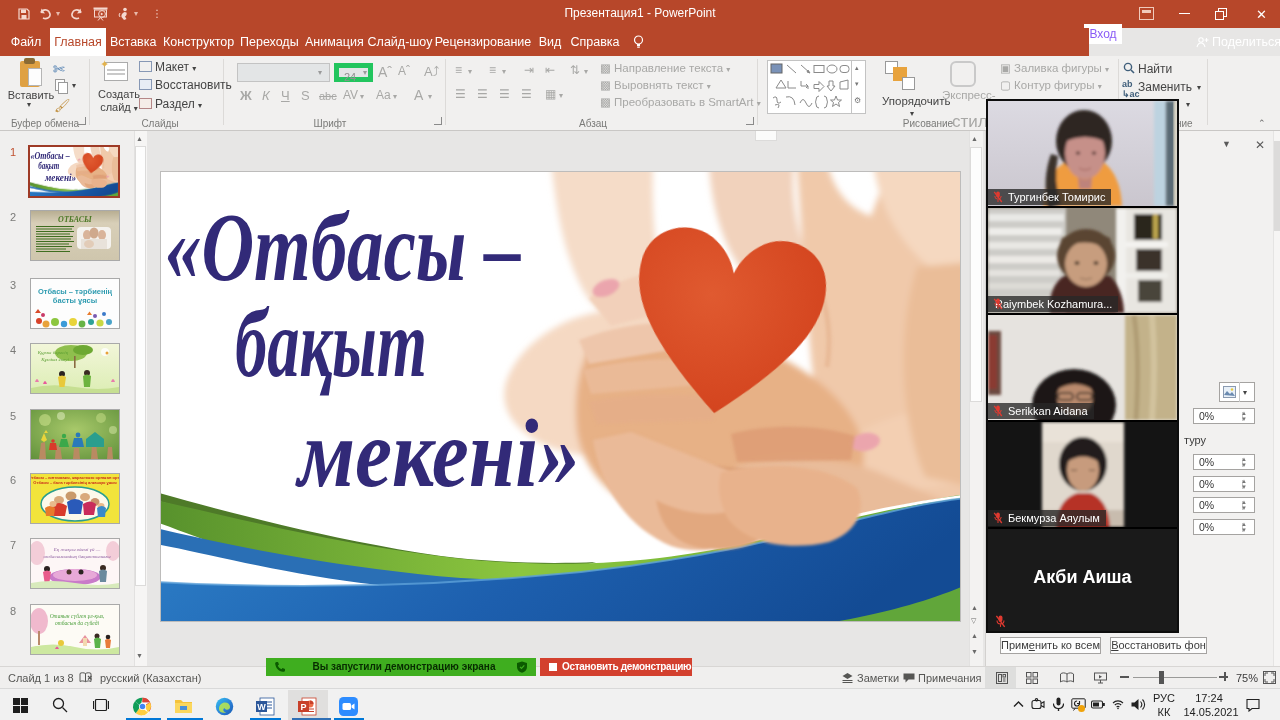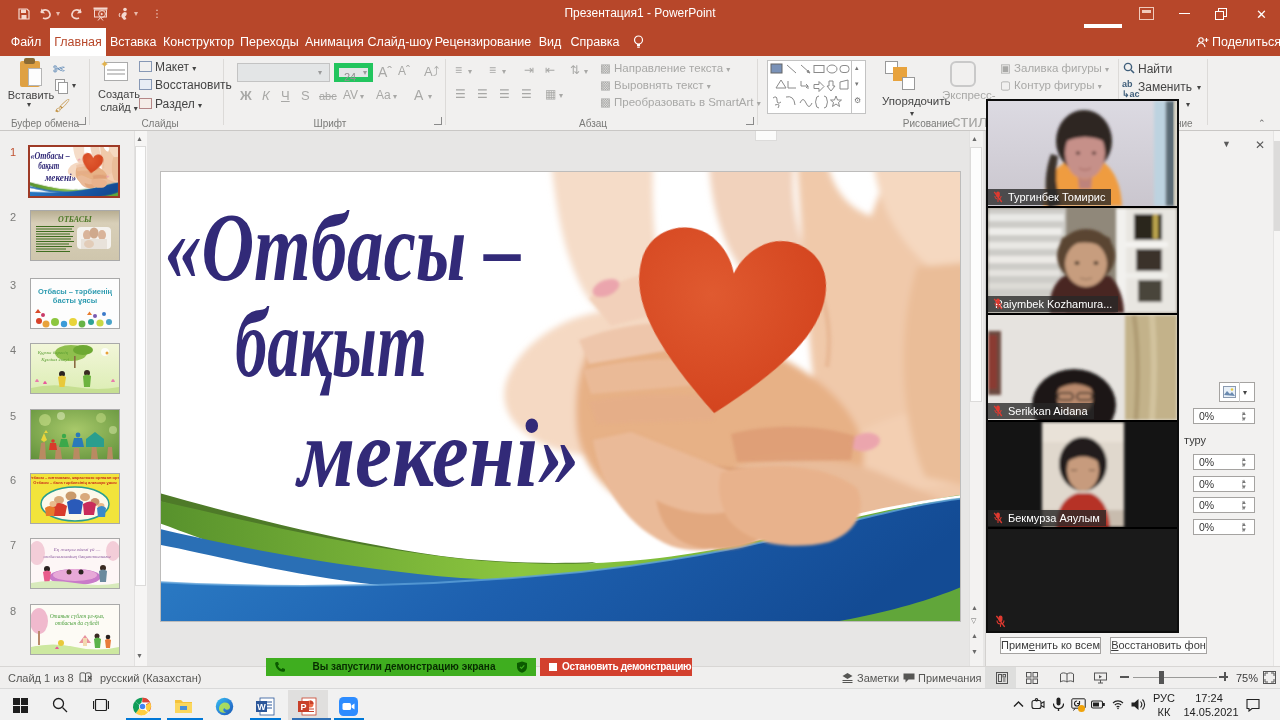--- a/index.html
+++ b/index.html
@@ -1,20 +1,20 @@
 <!DOCTYPE html>
 <html><head><meta charset="utf-8">
 <style>
 *{margin:0;padding:0;box-sizing:border-box;}
 html,body{width:1280px;height:720px;overflow:hidden;}
 body{font-family:"Liberation Sans",sans-serif;position:relative;background:#e7e6e5;}
 .a{position:absolute;}
 
 #titlebar{left:0;top:0;width:1280px;height:28px;background:#b7472a;color:#fff;}
-#tabrow{left:0;top:28px;width:1280px;height:28px;background:#b7472a;color:#fff;}
+#tabrow{left:0;top:28px;width:1089px;height:28px;background:#b7472a;color:#fff;}
 .tab{position:absolute;top:0;height:28px;line-height:28px;font-size:12.5px;color:#fff;text-align:center;}
 .qat{position:absolute;top:0;height:28px;color:#f5d8cf;font-size:13px;line-height:28px;}
 #ribbon{left:0;top:56px;width:1280px;height:75px;background:#f1f0ef;border-bottom:1px solid #c9c7c5;}
 .gsep{position:absolute;top:3px;height:66px;width:1px;background:#dcdad8;}
 .glabel{position:absolute;top:62px;width:120px;text-align:center;font-size:10px;color:#7a7a78;}
 .gray{color:#a8a8a6;}
 .ricon{position:absolute;font-size:12px;color:#444;}
 
 #lpanel{left:0;top:131px;width:147px;height:535px;background:#f0efee;}
 .thumbnum{position:absolute;left:6px;width:14px;text-align:center;font-size:11px;color:#7a7a78;}
@@ -685,20 +685,21 @@
       <svg class="micoff" style="left:5px;top:2px;" viewBox="0 0 10 12">
           <rect x="3.2" y="0.5" width="3.6" height="6" rx="1.8" fill="#e03a30"></rect>
           <path d="M1.8,5 a3.2,3.2 0 0 0 6.4,0" fill="none" stroke="#e03a30"></path>
           <line x1="5" y1="8.6" x2="5" y2="11" stroke="#e03a30"></line>
           <line x1="1.2" y1="0.8" x2="8.8" y2="11" stroke="#e03a30" stroke-width="1.3"></line>
         </svg>
     </div>
   </div>
 
   <div class="vtile" style="top:428px;height:102px;background:#1a1a1a;">
+    <div class="a" style="left:0;top:38px;width:189px;text-align:center;color:#fff;font-size:18px;font-weight:bold;">Акби Аиша</div>
     <svg class="a" style="left:7px;top:86px;" width="11" height="13" viewBox="0 0 10 12">
         <rect x="3.2" y="0.5" width="3.6" height="6" rx="1.8" fill="#e03a30"></rect>
         <path d="M1.8,5 a3.2,3.2 0 0 0 6.4,0" fill="none" stroke="#e03a30"></path>
         <line x1="5" y1="8.6" x2="5" y2="11" stroke="#e03a30"></line>
         <line x1="1.2" y1="0.8" x2="8.8" y2="11" stroke="#e03a30" stroke-width="1.3"></line>
       </svg>
   </div>
 </div>
 
 <div class="a" id="greenbar">

